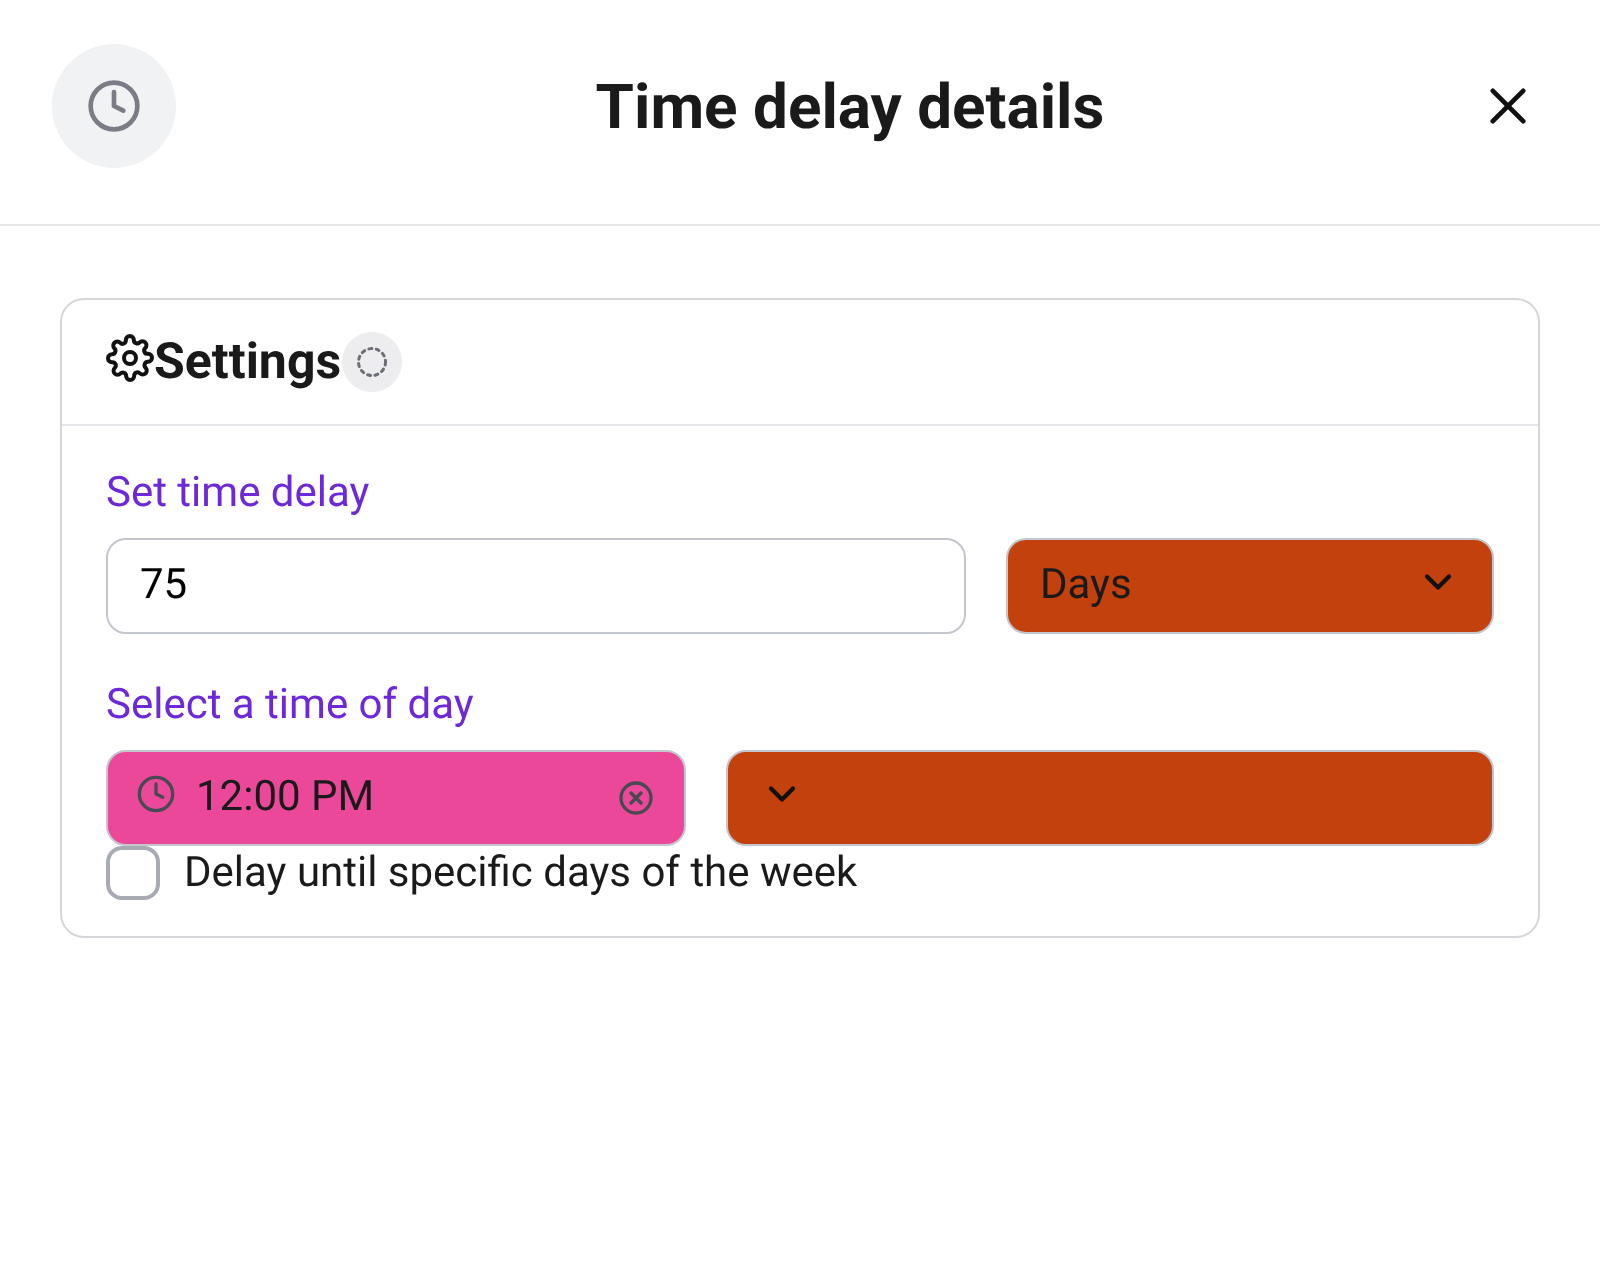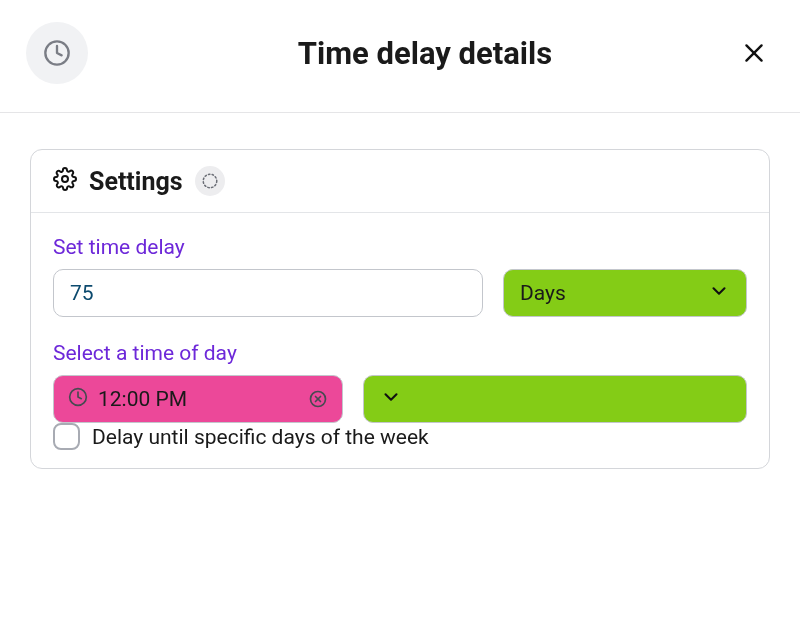--- a/index.html
+++ b/index.html
@@ -52,21 +52,21 @@
     .card {
       border: 1px solid #d4d6da;
       border-radius: 12px;
       overflow: hidden;
     }
     .card-header {
       display: flex;
       align-items: center;
       padding: 16px 22px;
       border-bottom: 1px solid #e3e5e8;
-      gap: 12px;
+      gap: 0;
     }
     .card-title {
       font-size: 25px;
       font-weight: 700;
       color: #1a1a1a;
     }
     .help-circle {
       width: 30px;
       height: 30px;
       border-radius: 50%;
@@ -92,35 +92,35 @@
     .row-first {
       margin-bottom: 24px;
     }
     .input-text {
       flex: 0 0 430px;
       height: 48px;
       border: 1px solid #c3c6cc;
       border-radius: 10px;
       font-size: 21px;
       padding: 11px 16px;
-      color: #0c4a6e;
+      color: #000000;
       outline: none;
       font-family: inherit;
     }
     .select-box {
       flex: 1;
       height: 48px;
       border: 1px solid #c3c6cc;
       border-radius: 10px;
       display: flex;
       align-items: center;
       justify-content: space-between;
       padding: 0 16px;
       cursor: pointer;
-      background: #84cc16;
+      background: #c2410c;
     }
     .select-label {
       font-size: 21px;
       color: #1a1a1a;
     }
     .checkbox-row {
       display: flex;
       align-items: center;
       gap: 12px;
       margin-bottom: 14px;

